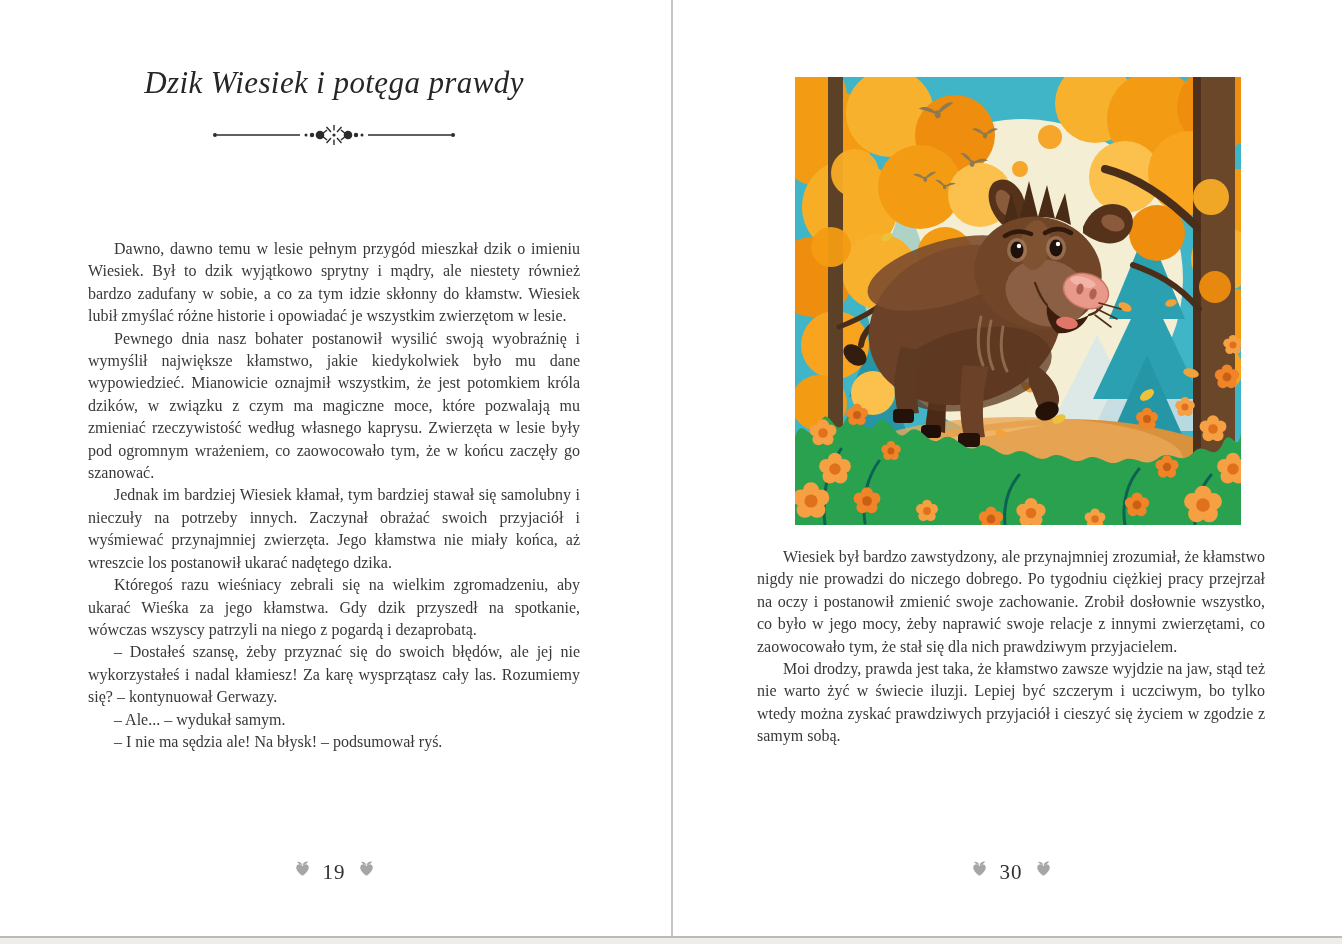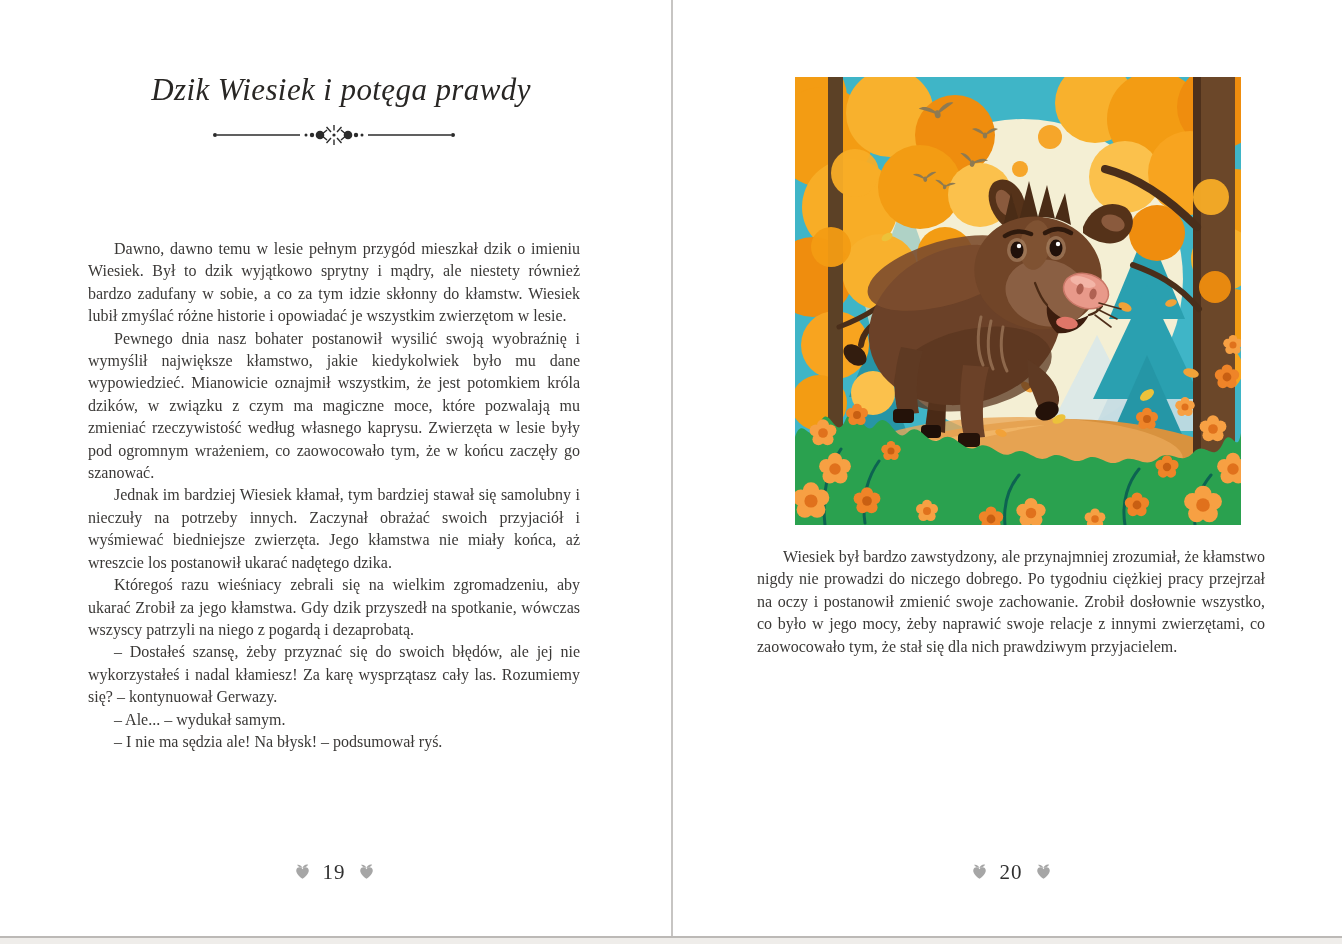--- a/index.html
+++ b/index.html
@@ -9,40 +9,40 @@
   }
   .book{display:flex;width:1342px;height:944px;position:relative;}
   .page{position:relative;background:#fff;height:944px;}
   .page-left{width:671px;}
   .page-right{width:669px;}
   .gutter{width:2px;height:937px;background:#c7c5c3;}
   .bottom-rule{position:absolute;left:0;right:0;top:936px;height:2px;background:#bcb9b6;}
   .bottom-strip{position:absolute;left:0;right:0;top:938px;bottom:0;background:#efedea;}
 
   .chapter-title{
-    position:absolute;top:64px;left:88px;width:492px;margin:7px;
+    position:absolute;top:64px;left:88px;width:492px;margin:0;
     font-size:31px;font-weight:normal;font-style:italic;letter-spacing:.4px;
     color:#282624;text-align:center;line-height:1.25;
   }
   .ornament-wrap{position:absolute;top:122px;left:88px;width:492px;text-align:center;}
 
   .story{
     position:absolute;
     font-size:16px;line-height:22.4px;color:#3a3836;text-align:justify;
     hyphens:auto;-webkit-hyphens:auto;
   }
   .story-left{top:238px;left:88px;width:492px;}
   .story-right{top:546px;left:84px;width:508px;}
   .story p{margin:0;text-indent:26px;}
 
   .illus-frame{position:absolute;top:77px;left:122px;width:446px;height:448px;}
   .illus-frame svg{display:block;}
 
   .page-footer{
-    position:absolute;top:860px;display:flex;align-items:flex-end;justify-content:center;gap:13px;
+    position:absolute;top:860px;display:flex;align-items:flex-start;justify-content:center;gap:13px;
   }
   .footer-left{left:88px;width:492px;}
   .footer-right{left:84px;width:508px;}
   .page-number{font-size:21px;color:#303030;letter-spacing:1px;}
   .marker-icon{display:inline-block;}
 </style>
 </head>
 <body>
 
 <div class="book">
@@ -74,22 +74,22 @@
           <circle cx="150" cy="13" r="1.5" stroke="none"></circle>
           <line x1="156" y1="13" x2="239" y2="13" stroke-width="1.3"></line>
           <circle cx="241" cy="13" r="2" stroke="none"></circle>
         </g>
       </svg>
     </div>
 
     <div class="story story-left">
       <p>Dawno, dawno temu w lesie pełnym przygód mieszkał dzik o imieniu Wiesiek. Był to dzik wyjątkowo sprytny i mądry, ale niestety również bardzo zadufany w sobie, a co za tym idzie skłonny do kłamstw. Wiesiek lubił zmyślać różne historie i opowiadać je wszystkim zwierzętom w lesie.</p>
       <p>Pewnego dnia nasz bohater postanowił wysilić swoją wyobraźnię i wymyślił największe kłamstwo, jakie kiedykolwiek było mu dane wypowiedzieć. Mianowicie oznajmił wszystkim, że jest potomkiem króla dzików, w związku z czym ma magiczne moce, które pozwalają mu zmieniać rzeczywistość według własnego kaprysu. Zwierzęta w lesie były pod ogromnym wrażeniem, co zaowocowało tym, że w końcu zaczęły go szanować.</p>
-      <p>Jednak im bardziej Wiesiek kłamał, tym bardziej stawał się samolubny i nieczuły na potrzeby innych. Zaczynał obrażać swoich przyjaciół i wyśmiewać biedniejsze zwierzęta. Jego kłamstwa nie miały końca, aż wreszcie los postanowił ukarać nadętego dzika.</p>
-      <p>Któregoś razu wieśniacy zebrali się na wielkim zgromadzeniu, aby ukarać Zrobił za jego kłamstwa. Gdy dzik przyszedł na spotkanie, wówczas wszyscy patrzyli na niego z pogardą i dezaprobatą.</p>
+      <p>Jednak im bardziej Wiesiek kłamał, tym bardziej stawał się samolubny i nieczuły na potrzeby innych. Zaczynał obrażać swoich przyjaciół i wyśmiewać przynajmniej zwierzęta. Jego kłamstwa nie miały końca, aż wreszcie los postanowił ukarać nadętego dzika.</p>
+      <p>Któregoś razu wieśniacy zebrali się na wielkim zgromadzeniu, aby ukarać Wieśka za jego kłamstwa. Gdy dzik przyszedł na spotkanie, wówczas wszyscy patrzyli na niego z pogardą i dezaprobatą.</p>
       <p>– Dostałeś szansę, żeby przyznać się do swoich błędów, ale jej nie wykorzystałeś i nadal kłamiesz! Za karę wysprzątasz cały las. Rozumiemy się? – kontynuował Gerwazy.</p>
       <p>– Ale... – wydukał samym.</p>
       <p>– I nie ma sędzia ale! Na błysk! – podsumował ryś.</p>
     </div>
 
     <div class="page-footer footer-left">
       <span class="marker-icon">
         <svg width="15" height="18" viewBox="0 0 16 19" fill="#a6a6a6">
           <path d="M8,5.2 C7.2,2.8 4.6,1.2 2.2,1.8 C3.2,3.8 5.8,5 8,5.2 Z"></path>
           <path d="M8,5.2 C8.8,2.6 11.6,1 14,1.8 C12.8,3.9 10.2,5.1 8,5.2 Z"></path>
@@ -301,31 +301,32 @@
           <use href="#fl" transform="translate(438,392) scale(1.3)" color="#f7a043" style="--c:#e0711c"></use>
           <use href="#fl" transform="translate(408,428) scale(1.55)" color="#f7a043" style="--c:#e0711c"></use>
           <use href="#fl" transform="translate(342,428) scale(1.0)" color="#ef8428" style="--c:#c85f12"></use>
           <use href="#fl" transform="translate(300,442) scale(0.85)" color="#f7a043" style="--c:#e0711c"></use>
         </g>
       </svg>
     </div>
 
     <div class="story story-right">
       <p>Wiesiek był bardzo zawstydzony, ale przynajmniej zrozumiał, że kłamstwo nigdy nie prowadzi do niczego dobrego. Po tygodniu ciężkiej pracy przejrzał na oczy i postanowił zmienić swoje zachowanie. Zrobił dosłownie wszystko, co było w jego mocy, żeby naprawić swoje relacje z innymi zwierzętami, co zaowocowało tym, że stał się dla nich prawdziwym przyjacielem.</p>
+      <p>Moi drodzy, prawda jest taka, że kłamstwo zawsze wyjdzie na jaw, stąd też nie warto żyć w świecie iluzji. Lepiej być szczerym i uczciwym, bo tylko wtedy można zyskać prawdziwych przyjaciół i cieszyć się życiem w zgodzie z samym sobą.</p>
     </div>
 
     <div class="page-footer footer-right">
       <span class="marker-icon">
         <svg width="15" height="18" viewBox="0 0 16 19" fill="#a6a6a6">
           <path d="M8,5.2 C7.2,2.8 4.6,1.2 2.2,1.8 C3.2,3.8 5.8,5 8,5.2 Z"></path>
           <path d="M8,5.2 C8.8,2.6 11.6,1 14,1.8 C12.8,3.9 10.2,5.1 8,5.2 Z"></path>
           <path d="M8,6.5 C6.2,3.8 2.5,3.9 1.5,6.8 C0.6,9.6 3.2,13.6 8,16.8 C12.8,13.6 15.4,9.6 14.5,6.8 C13.5,3.9 9.8,3.8 8,6.5 Z"></path>
         </svg>
       </span>
-      <span class="page-number">20</span>
+      <span class="page-number">30</span>
       <span class="marker-icon">
         <svg width="15" height="18" viewBox="0 0 16 19" fill="#a6a6a6">
           <path d="M8,5.2 C7.2,2.8 4.6,1.2 2.2,1.8 C3.2,3.8 5.8,5 8,5.2 Z"></path>
           <path d="M8,5.2 C8.8,2.6 11.6,1 14,1.8 C12.8,3.9 10.2,5.1 8,5.2 Z"></path>
           <path d="M8,6.5 C6.2,3.8 2.5,3.9 1.5,6.8 C0.6,9.6 3.2,13.6 8,16.8 C12.8,13.6 15.4,9.6 14.5,6.8 C13.5,3.9 9.8,3.8 8,6.5 Z"></path>
         </svg>
       </span>
     </div>
   </div>
 

